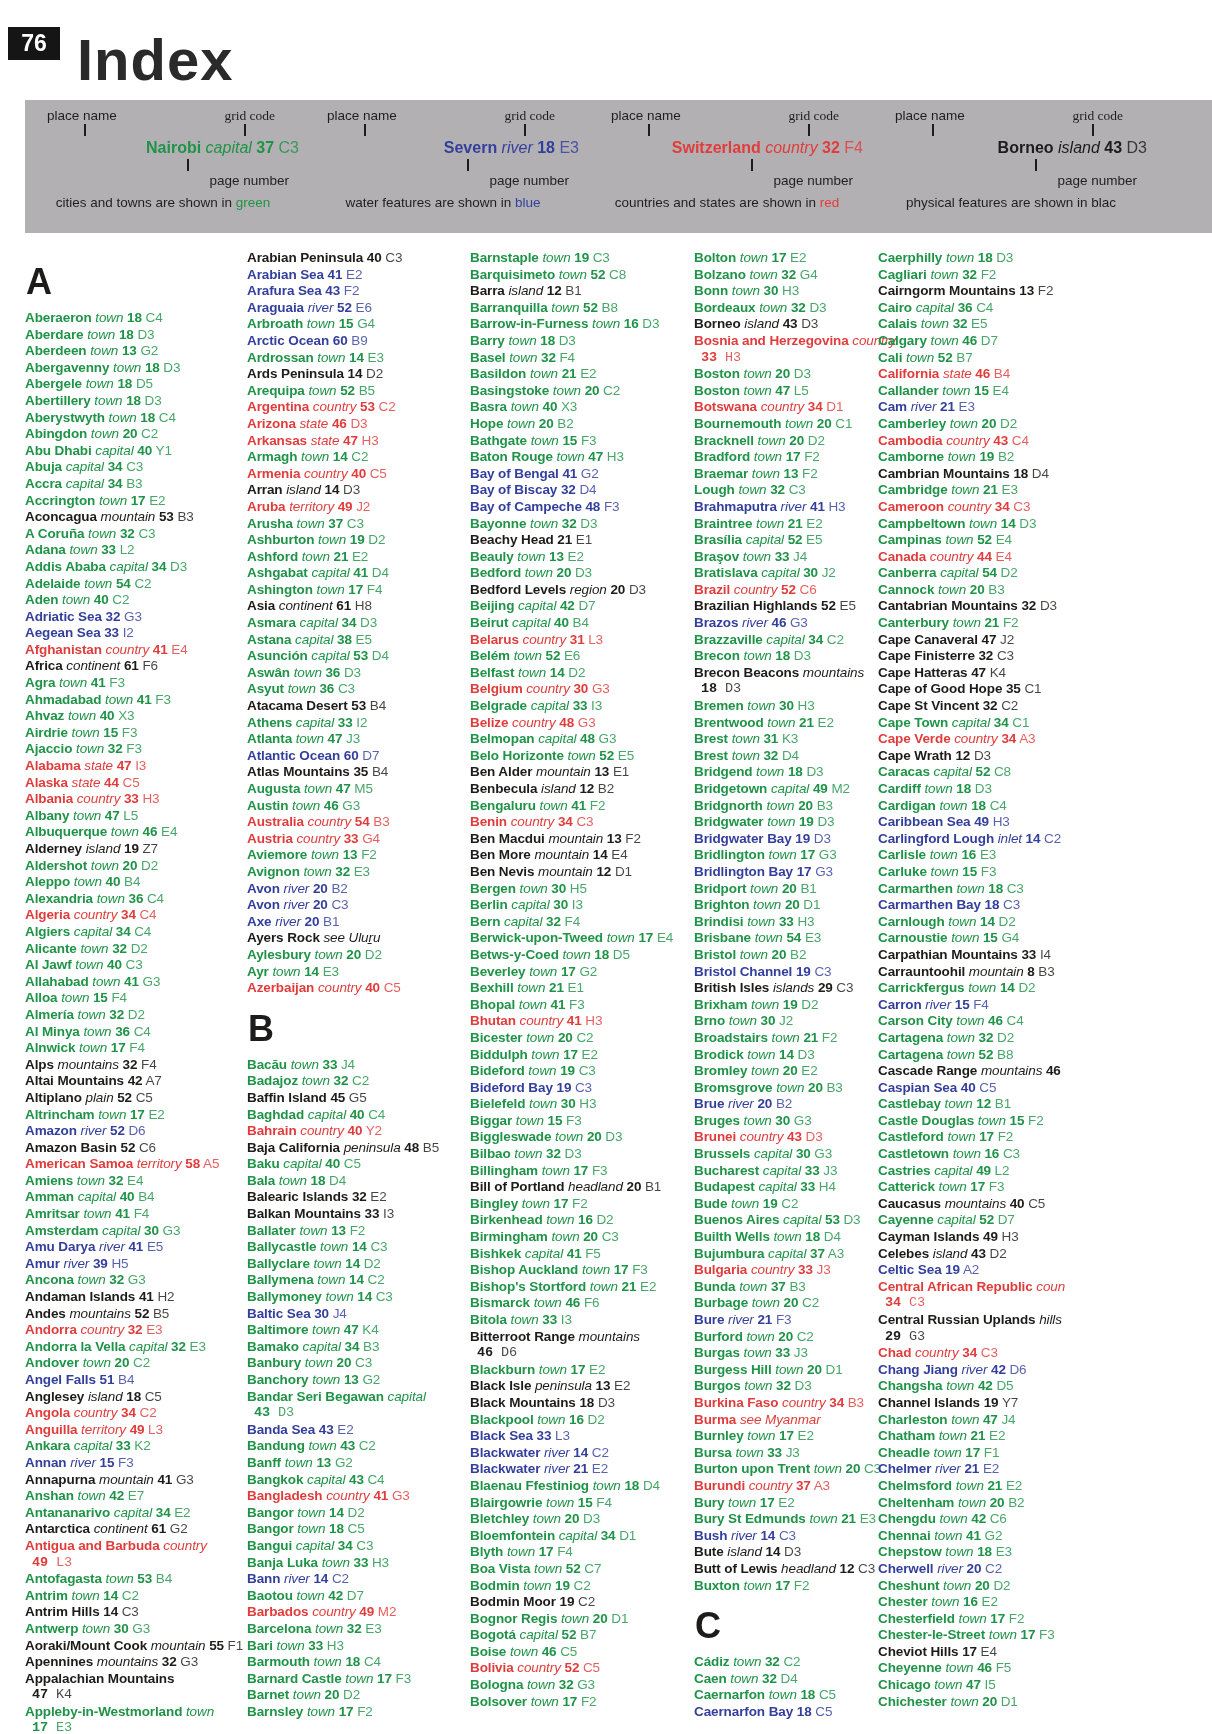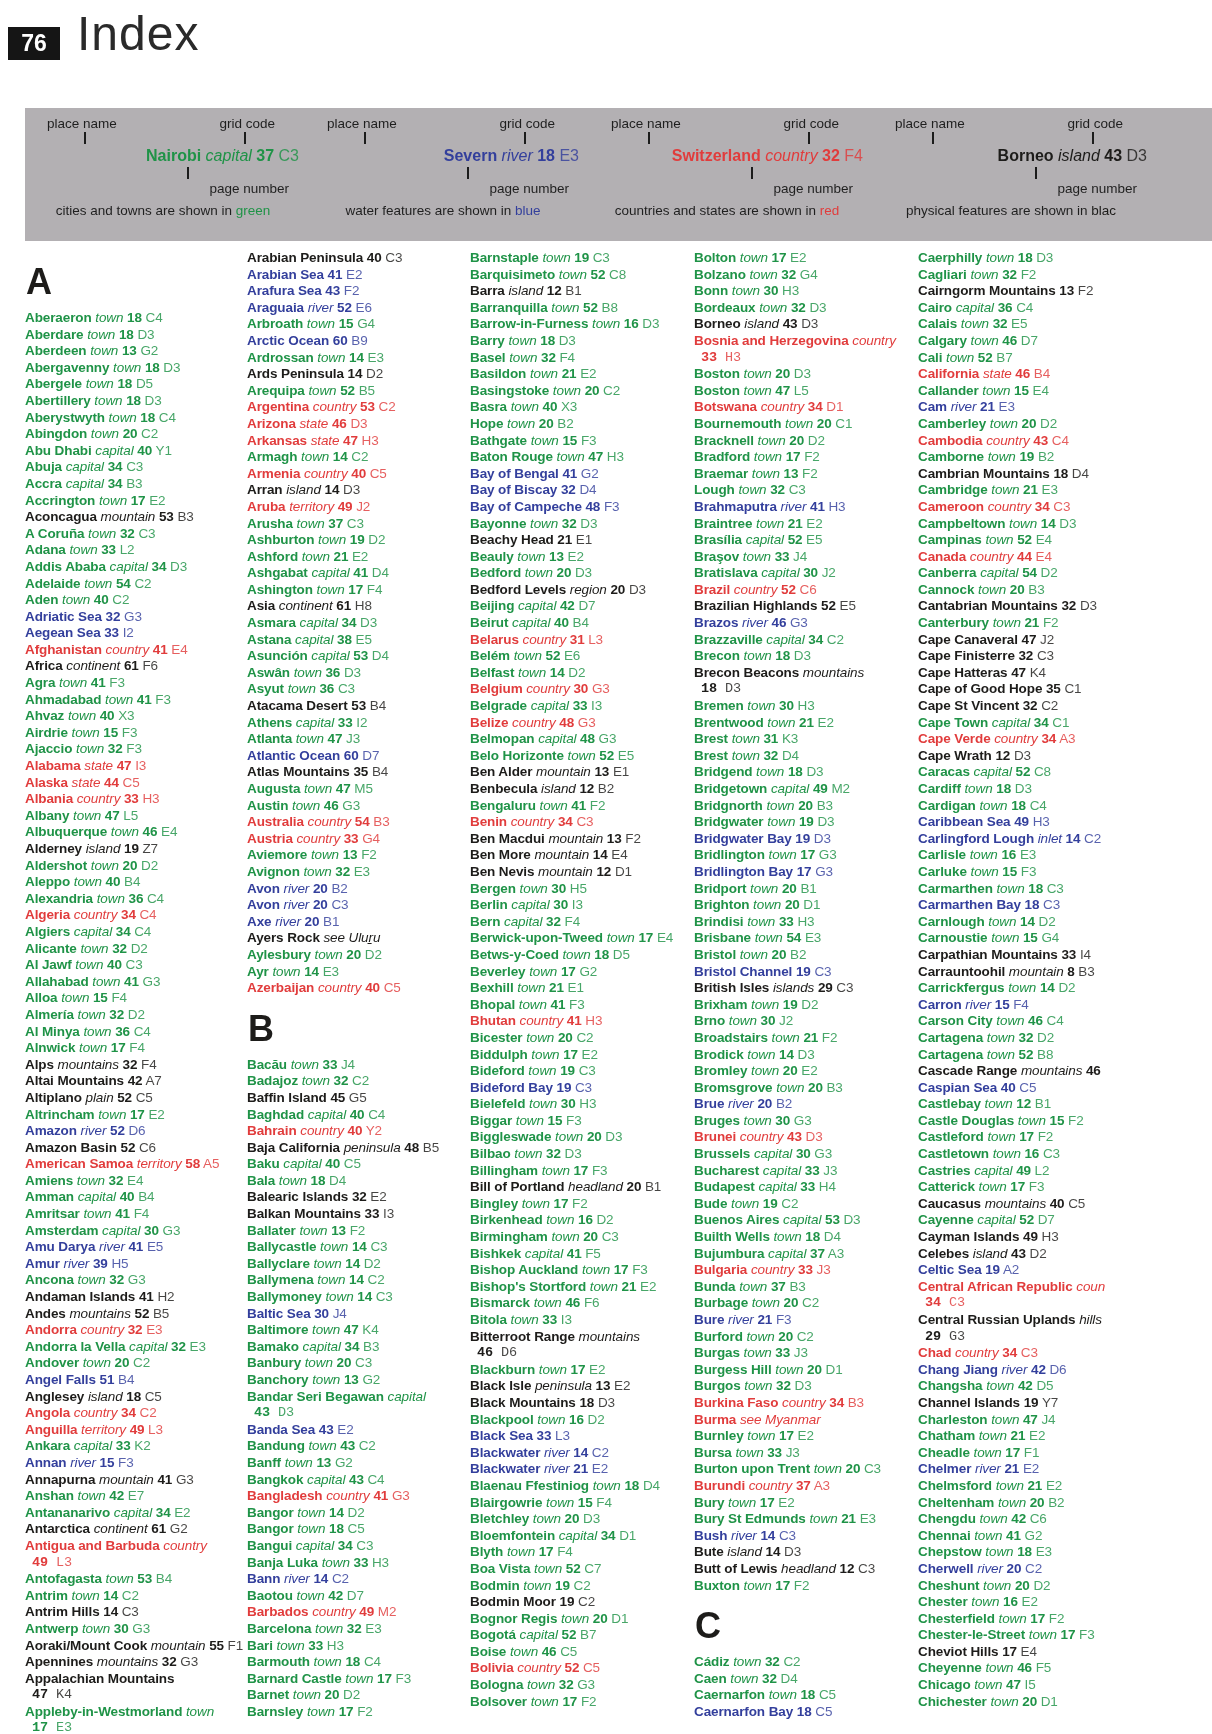--- a/index.html
+++ b/index.html
@@ -10,44 +10,44 @@
     font-family:"Liberation Sans","DejaVu Sans",sans-serif;
     color:#1d1c1a;
   }
   
   .badge {
     position:absolute; left:8px; top:27px; width:52px; height:33px;
     background:#151515; color:#ffffff; font-weight:bold; font-size:23px;
     display:flex; align-items:center; justify-content:center;
   }
   .title {
-    position:absolute; left:77px; top:6px;
-    font-size:48px; font-weight:normal; color:#2a2a2a; letter-spacing:1px;
+    position:absolute; left:77px; top:26px;
+    font-size:58px; font-weight:bold; color:#2a2a2a; letter-spacing:1px;
   }
   
   .legend {
-    position:absolute; left:25px; top:108px; width:1187px; height:133px;
+    position:absolute; left:25px; top:100px; width:1187px; height:133px;
     background:var(--legend-bg,#b3b0b3);
   }
   .lg-group { position:absolute; top:8px; width:272px; }
   .lg-labels { position:relative; height:15px; font-size:13.5px; color:#1f1f1f; }
   .lg-labels .lbl-place { position:absolute; left:20px; }
-  .lg-labels .lbl-grid  { position:absolute; right:24px; }
+  .lg-labels .lbl-grid  { position:absolute; right:24px;font-family:Liberation Serif, serif; }
   .lg-ticks { position:relative; height:15px; }
   .tick { position:absolute; width:2px; height:12px; background:#1c1c1c; top:1px; }
   .tick.t1 { left:57px; }
   .tick.t2 { left:217px; }
   .tick.t3 { left:160px; }
   .lg-example { text-align:right; font-size:16px; margin-top:1px; height:19px; white-space:nowrap; }
   .lg-pagenum { text-align:right; font-size:13.5px; color:#1f1f1f; height:15px; padding-right:10px; }
   .lg-caption { margin-top:7px; font-size:13.5px; color:#1f1f1f; text-align:center; white-space:nowrap; }
   
   .col { position:absolute; top:250px; width:216px; }
   #col1 { left:25px; }  #col2 { left:247px; }  #col3 { left:470px; }
-  #col4 { left:694px; } #col5 { left:918px; }
+  #col4 { left:694px; } #col5 { left:878px; }
   .sec { font-size:36px; line-height:36px; font-weight:bold; color:#1d1c1a; margin:14px 0 10px 1px; }
   .entry { font-size:13.5px; line-height:16.6px; white-space:nowrap; letter-spacing:-0.1px; }
   .nm { font-weight:bold; }
   .tp { font-style:italic; font-weight:normal; }
   .pg { font-weight:bold; }
   .gd { font-weight:normal; opacity:0.82; }
   .l2 { display:block; padding-left:7px;font-family:Liberation Mono, monospace; }
   .c-g { color:var(--g,#1f9347); }
   .c-b { color:var(--b,#333f9c); }
   .c-r { color:var(--r,#e13c3c); }

